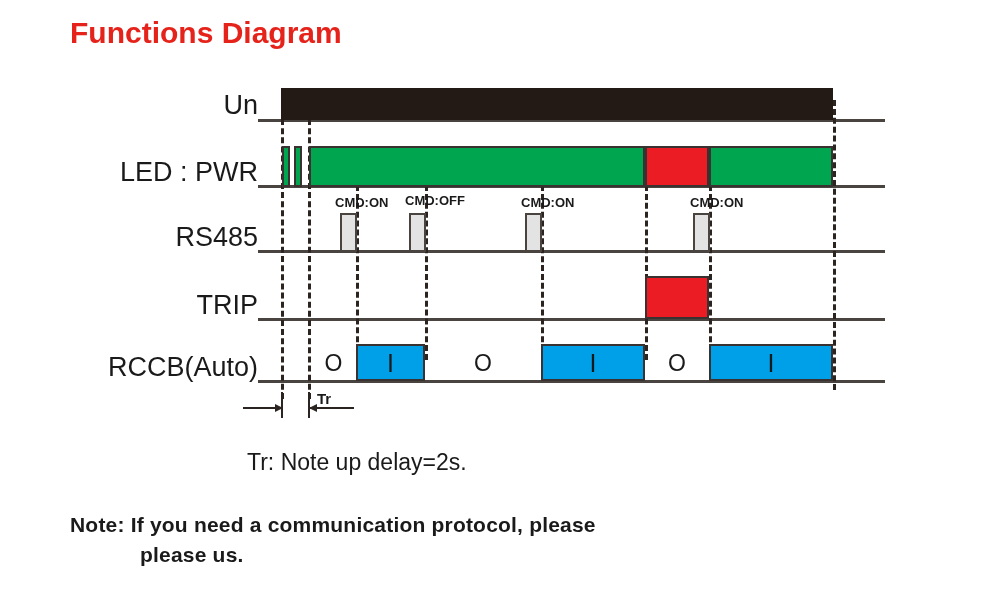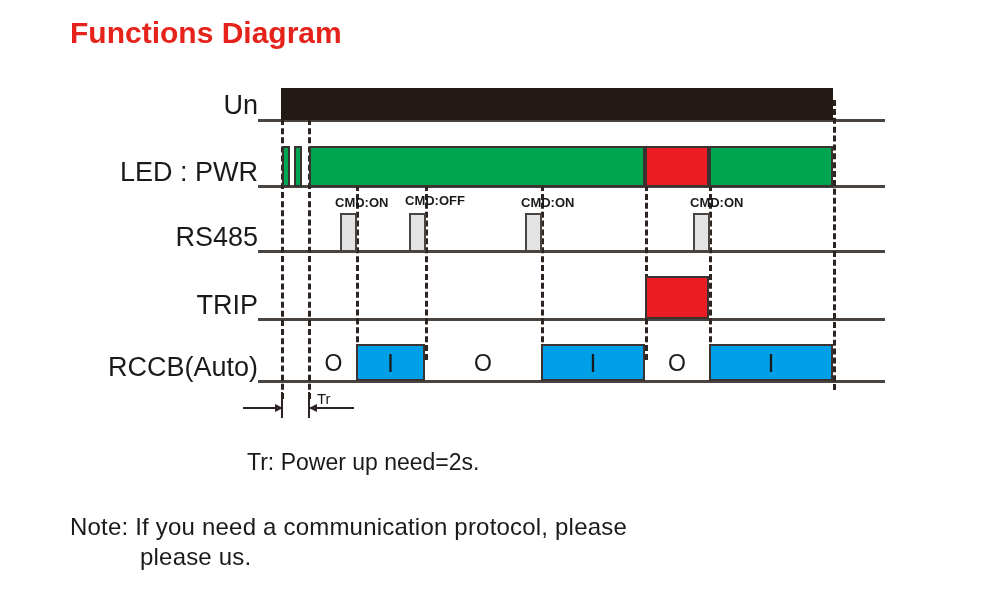--- a/index.html
+++ b/index.html
@@ -103,34 +103,34 @@
   .arrow-l{
     position:absolute;
     width:0;height:0;
     border-right:8px solid #2b2420;
     border-top:4px solid transparent;
     border-bottom:4px solid transparent;
   }
   .tr-label{
     position:absolute;
     font-size:15px;
-    font-weight:normal;
+    font-weight:bold;
     color:#1a1a1a;
     white-space:nowrap;
   }
   .tr-caption{
     position:absolute;
     font-size:23px;
     color:#1a1a1a;
     white-space:nowrap;
   }
   .note{
     position:absolute;
-    font-size:24px;
-    font-weight:normal;
+    font-size:21px;
+    font-weight:bold;
     color:#1a1a1a;
     white-space:nowrap;
     letter-spacing:0.2px;
     text-align:center;
   }
 </style>
 </head>
 <body>
 
 <div class="title">Functions Diagram</div>
@@ -202,18 +202,18 @@
   <div class="state-mark state-on" style="left:709px; top:349px; width:124px;">I</div>
 
   <div class="dim-tick" style="left:281px; top:392px; height:26px;"></div>
   <div class="dim-tick" style="left:308px; top:392px; height:26px;"></div>
   <div class="dim-line" style="left:243px; top:407px; width:40px;"></div>
   <div class="arrow-r" style="left:275px; top:404px;"></div>
   <div class="dim-line" style="left:308px; top:407px; width:46px;"></div>
   <div class="arrow-l" style="left:309px; top:404px;"></div>
   <div class="tr-label" style="left:317px; top:390px;">Tr</div>
 
-  <div class="tr-caption" style="left:247px; top:449px;">Tr: Power up need=2s.</div>
+  <div class="tr-caption" style="left:247px; top:449px;">Tr: Note up delay=2s.</div>
 
 </div>
 
 <div class="note" style="left:70px; top:513px;">Note: If you need a communication protocol, please</div>
 <div class="note" style="left:140px; top:543px;">please us.</div>
 
 </body></html>

